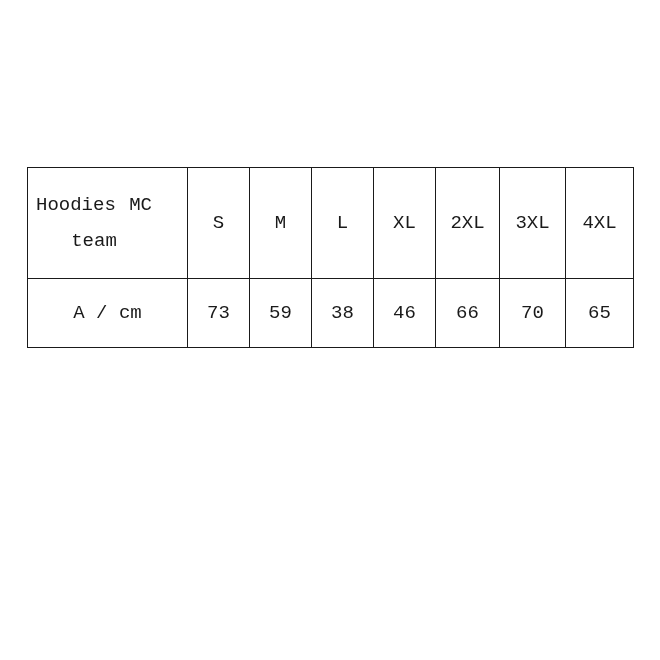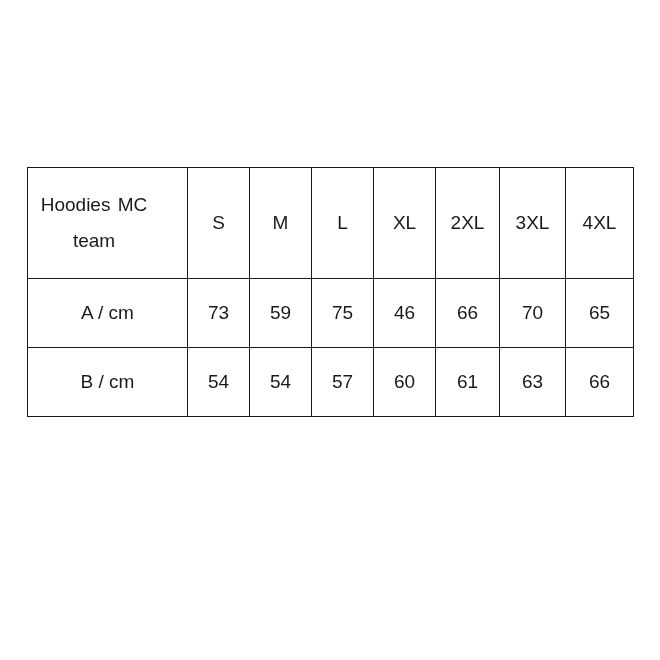--- a/index.html
+++ b/index.html
@@ -19,20 +19,21 @@
     position: absolute;
     left: 27px;
     top: 167px;
     width: 606px;
   }
   table.size-chart {
     border-collapse: collapse;
     table-layout: fixed;
     width: 606px;
     background: #ffffff;
+    font-family: Liberation Mono, monospace;
   }
   table.size-chart td,
   table.size-chart th {
     border: 1px solid #1a1a1a;
     font-weight: normal;
     font-size: 19px;
     color: #1a1a1a;
     text-align: center;
     vertical-align: middle;
     padding: 0;
@@ -101,33 +102,23 @@
         <td class="size-head">XL</td>
         <td class="size-head">2XL</td>
         <td class="size-head">3XL</td>
         <td class="size-head">4XL</td>
       </tr>
 
       <tr>
         <td class="row-label">A / cm</td>
         <td class="data-cell">73</td>
         <td class="data-cell">59</td>
-        <td class="data-cell">75</td>
+        <td class="data-cell">38</td>
         <td class="data-cell">46</td>
         <td class="data-cell">66</td>
         <td class="data-cell">70</td>
         <td class="data-cell">65</td>
       </tr>
 
-      <tr>
-        <td class="row-label">B / cm</td>
-        <td class="data-cell">54</td>
-        <td class="data-cell">54</td>
-        <td class="data-cell">57</td>
-        <td class="data-cell">60</td>
-        <td class="data-cell">61</td>
-        <td class="data-cell">63</td>
-        <td class="data-cell">66</td>
-      </tr>
 
     </tbody>
   </table>
 </div>
 
 </body></html>

